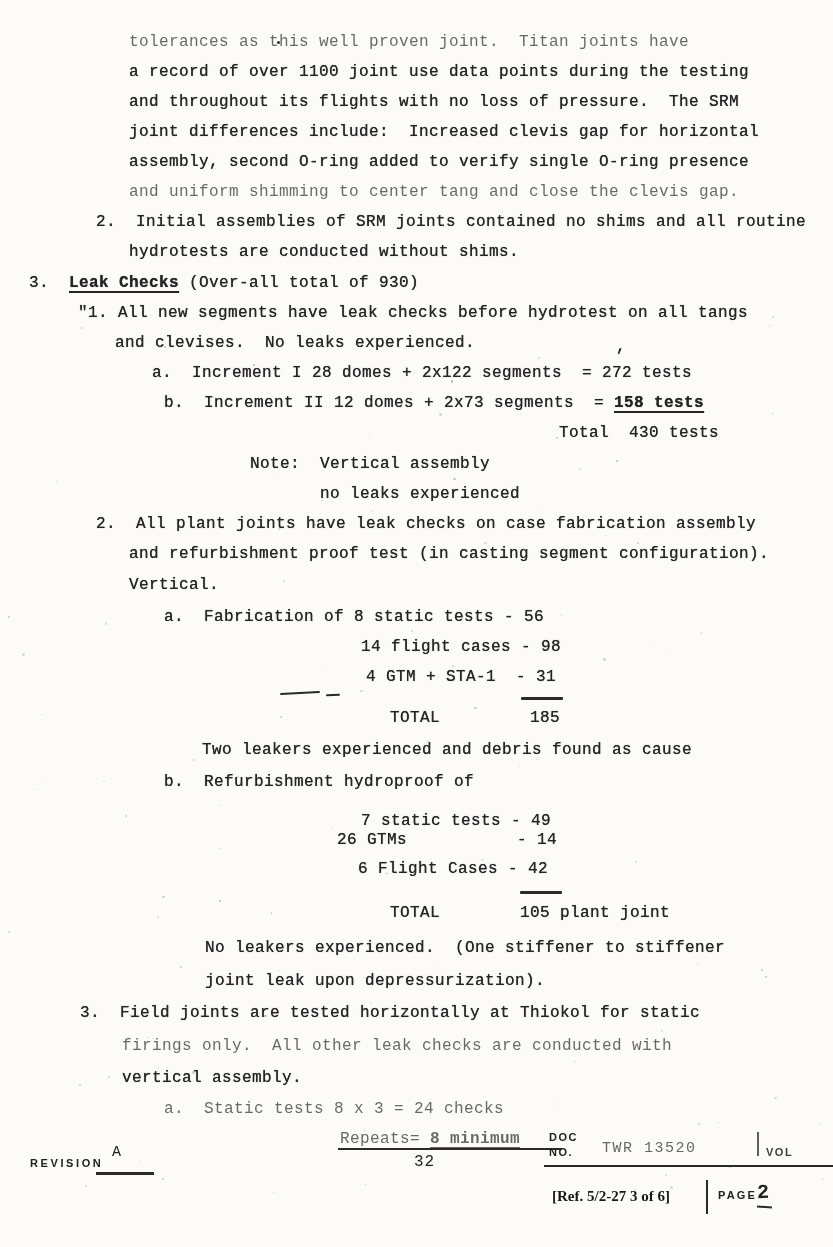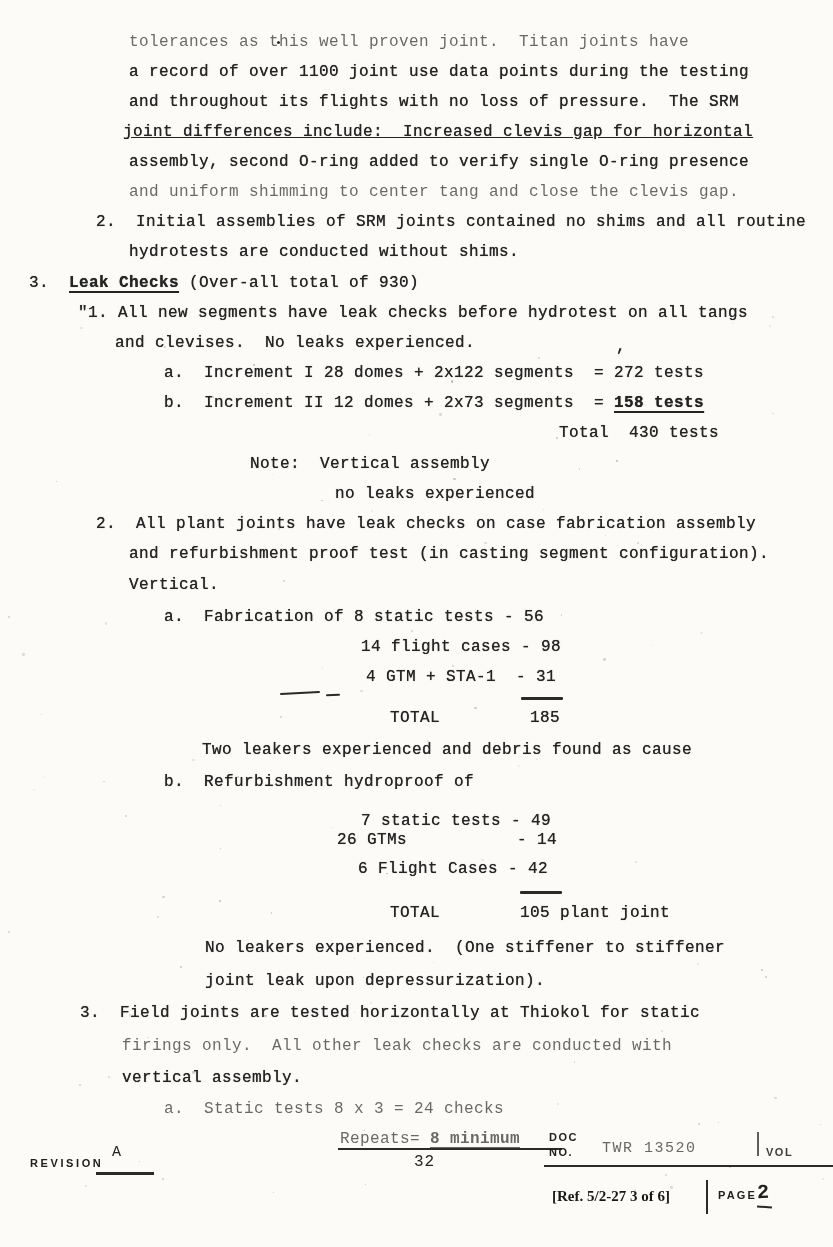--- a/index.html
+++ b/index.html
@@ -68,34 +68,34 @@
 </style>
 </head>
 <body>
 
 <div class="page" style="--ink: #242424; background: rgb(252, 251, 248);">
 
   <div id="lines-container">
       <div class="tline faded" style="left: 129px; top: 33px;"><span>tolerances as this well proven joint.  Titan joints have</span></div>
       <div class="tline" style="left: 129px; top: 63px;"><span>a record of over 1100 joint use data points during the testing</span></div>
       <div class="tline" style="left: 129px; top: 93px;"><span>and throughout its flights with no loss of pressure.  The SRM</span></div>
-      <div class="tline" style="left: 123px; top: 123px; text-decoration: underline;"><span>joint differences include:  Increased clevis gap for horizontal</span></div>
+      <div class="tline" style="left: 129px; top: 123px;"><span>joint differences include:  Increased clevis gap for horizontal</span></div>
       <div class="tline" style="left: 129px; top: 153px;"><span>assembly, second O-ring added to verify single O-ring presence</span></div>
       <div class="tline faded" style="left: 129px; top: 183px;"><span>and uniform shimming to center tang and close the clevis gap.</span></div>
       <div class="tline" style="left: 96px; top: 213px;"><span>2.  Initial assemblies of SRM joints contained no shims and all routine</span></div>
       <div class="tline" style="left: 129px; top: 243px;"><span>hydrotests are conducted without shims.</span></div>
       <div class="tline" style="left: 29px; top: 274px;"><span>3.  </span><span class="u">Leak Checks</span><span> (Over-all total of 930)</span></div>
       <div class="tline" style="left: 78px; top: 304px;"><span>"1. All new segments have leak checks before hydrotest on all tangs</span></div>
       <div class="tline" style="left: 115px; top: 334px;"><span>and clevises.  No leaks experienced.</span></div>
       <div class="tline" style="left: 616px; top: 338px;"><span>,</span></div>
-      <div class="tline" style="left: 164px; top: 364px;"><span>a.  Increment I 28 domes + 2x122 segments  = 272 tests</span></div>
+      <div class="tline" style="left: 152px; top: 364px;"><span>a.  Increment I 28 domes + 2x122 segments  = 272 tests</span></div>
       <div class="tline" style="left: 164px; top: 394px;"><span>b.  Increment II 12 domes + 2x73 segments  = </span><span class="u">158 tests</span></div>
       <div class="tline" style="left: 559px; top: 424px;"><span>Total  430 tests</span></div>
       <div class="tline" style="left: 250px; top: 455px;"><span>Note:  Vertical assembly</span></div>
-      <div class="tline" style="left: 320px; top: 485px; margin-left: 15px;"><span>no leaks experienced</span></div>
+      <div class="tline" style="left: 320px; top: 485px;"><span>no leaks experienced</span></div>
       <div class="tline" style="left: 96px; top: 515px;"><span>2.  All plant joints have leak checks on case fabrication assembly</span></div>
       <div class="tline" style="left: 129px; top: 545px;"><span>and refurbishment proof test (in casting segment configuration).</span></div>
       <div class="tline" style="left: 129px; top: 576px;"><span>Vertical.</span></div>
       <div class="tline" style="left: 164px; top: 608px;"><span>a.  Fabrication of 8 static tests - 56</span></div>
       <div class="tline" style="left: 361px; top: 638px;"><span>14 flight cases - 98</span></div>
       <div class="tline" style="left: 366px; top: 668px;"><span>4 GTM + STA-1  - 31</span></div>
       <div class="tline" style="left: 390px; top: 709px;"><span>TOTAL         185</span></div>
       <div class="tline" style="left: 202px; top: 741px;"><span>Two leakers experienced and debris found as cause</span></div>
       <div class="tline" style="left: 164px; top: 773px;"><span>b.  Refurbishment hydroproof of</span></div>
       <div class="tline" style="left: 361px; top: 768px; margin-top: 44px;"><span>7 static tests - 49</span></div>

